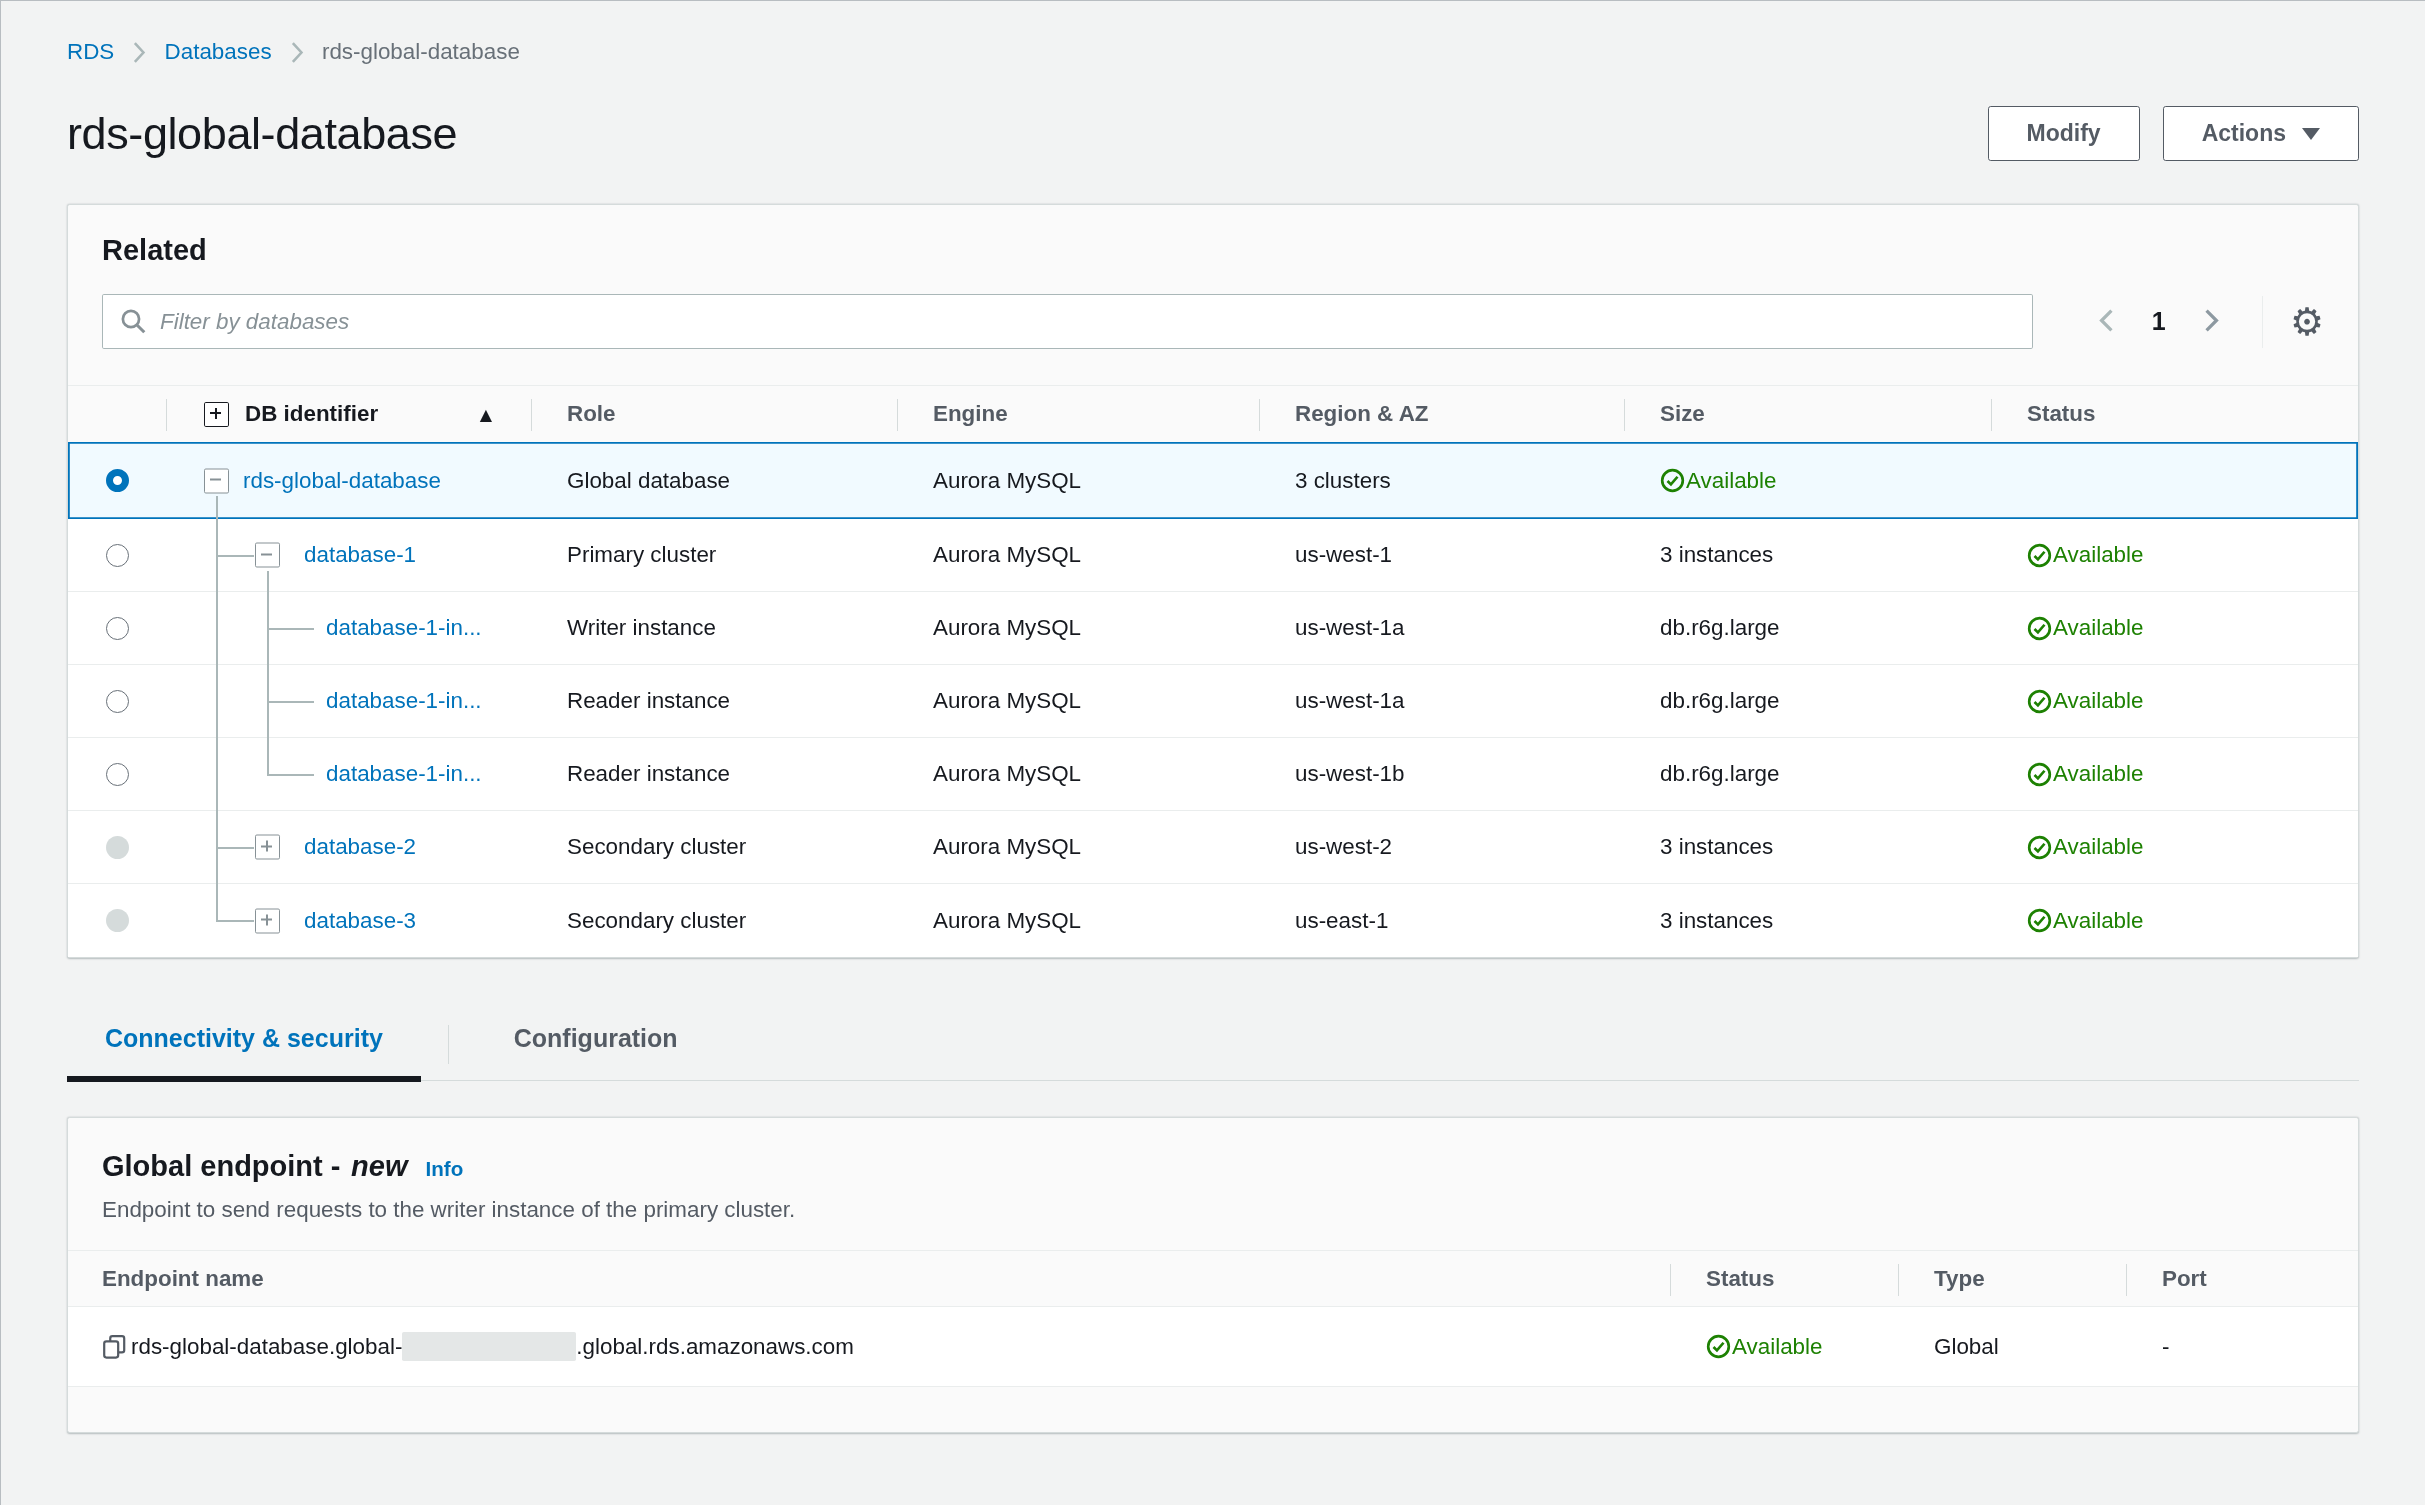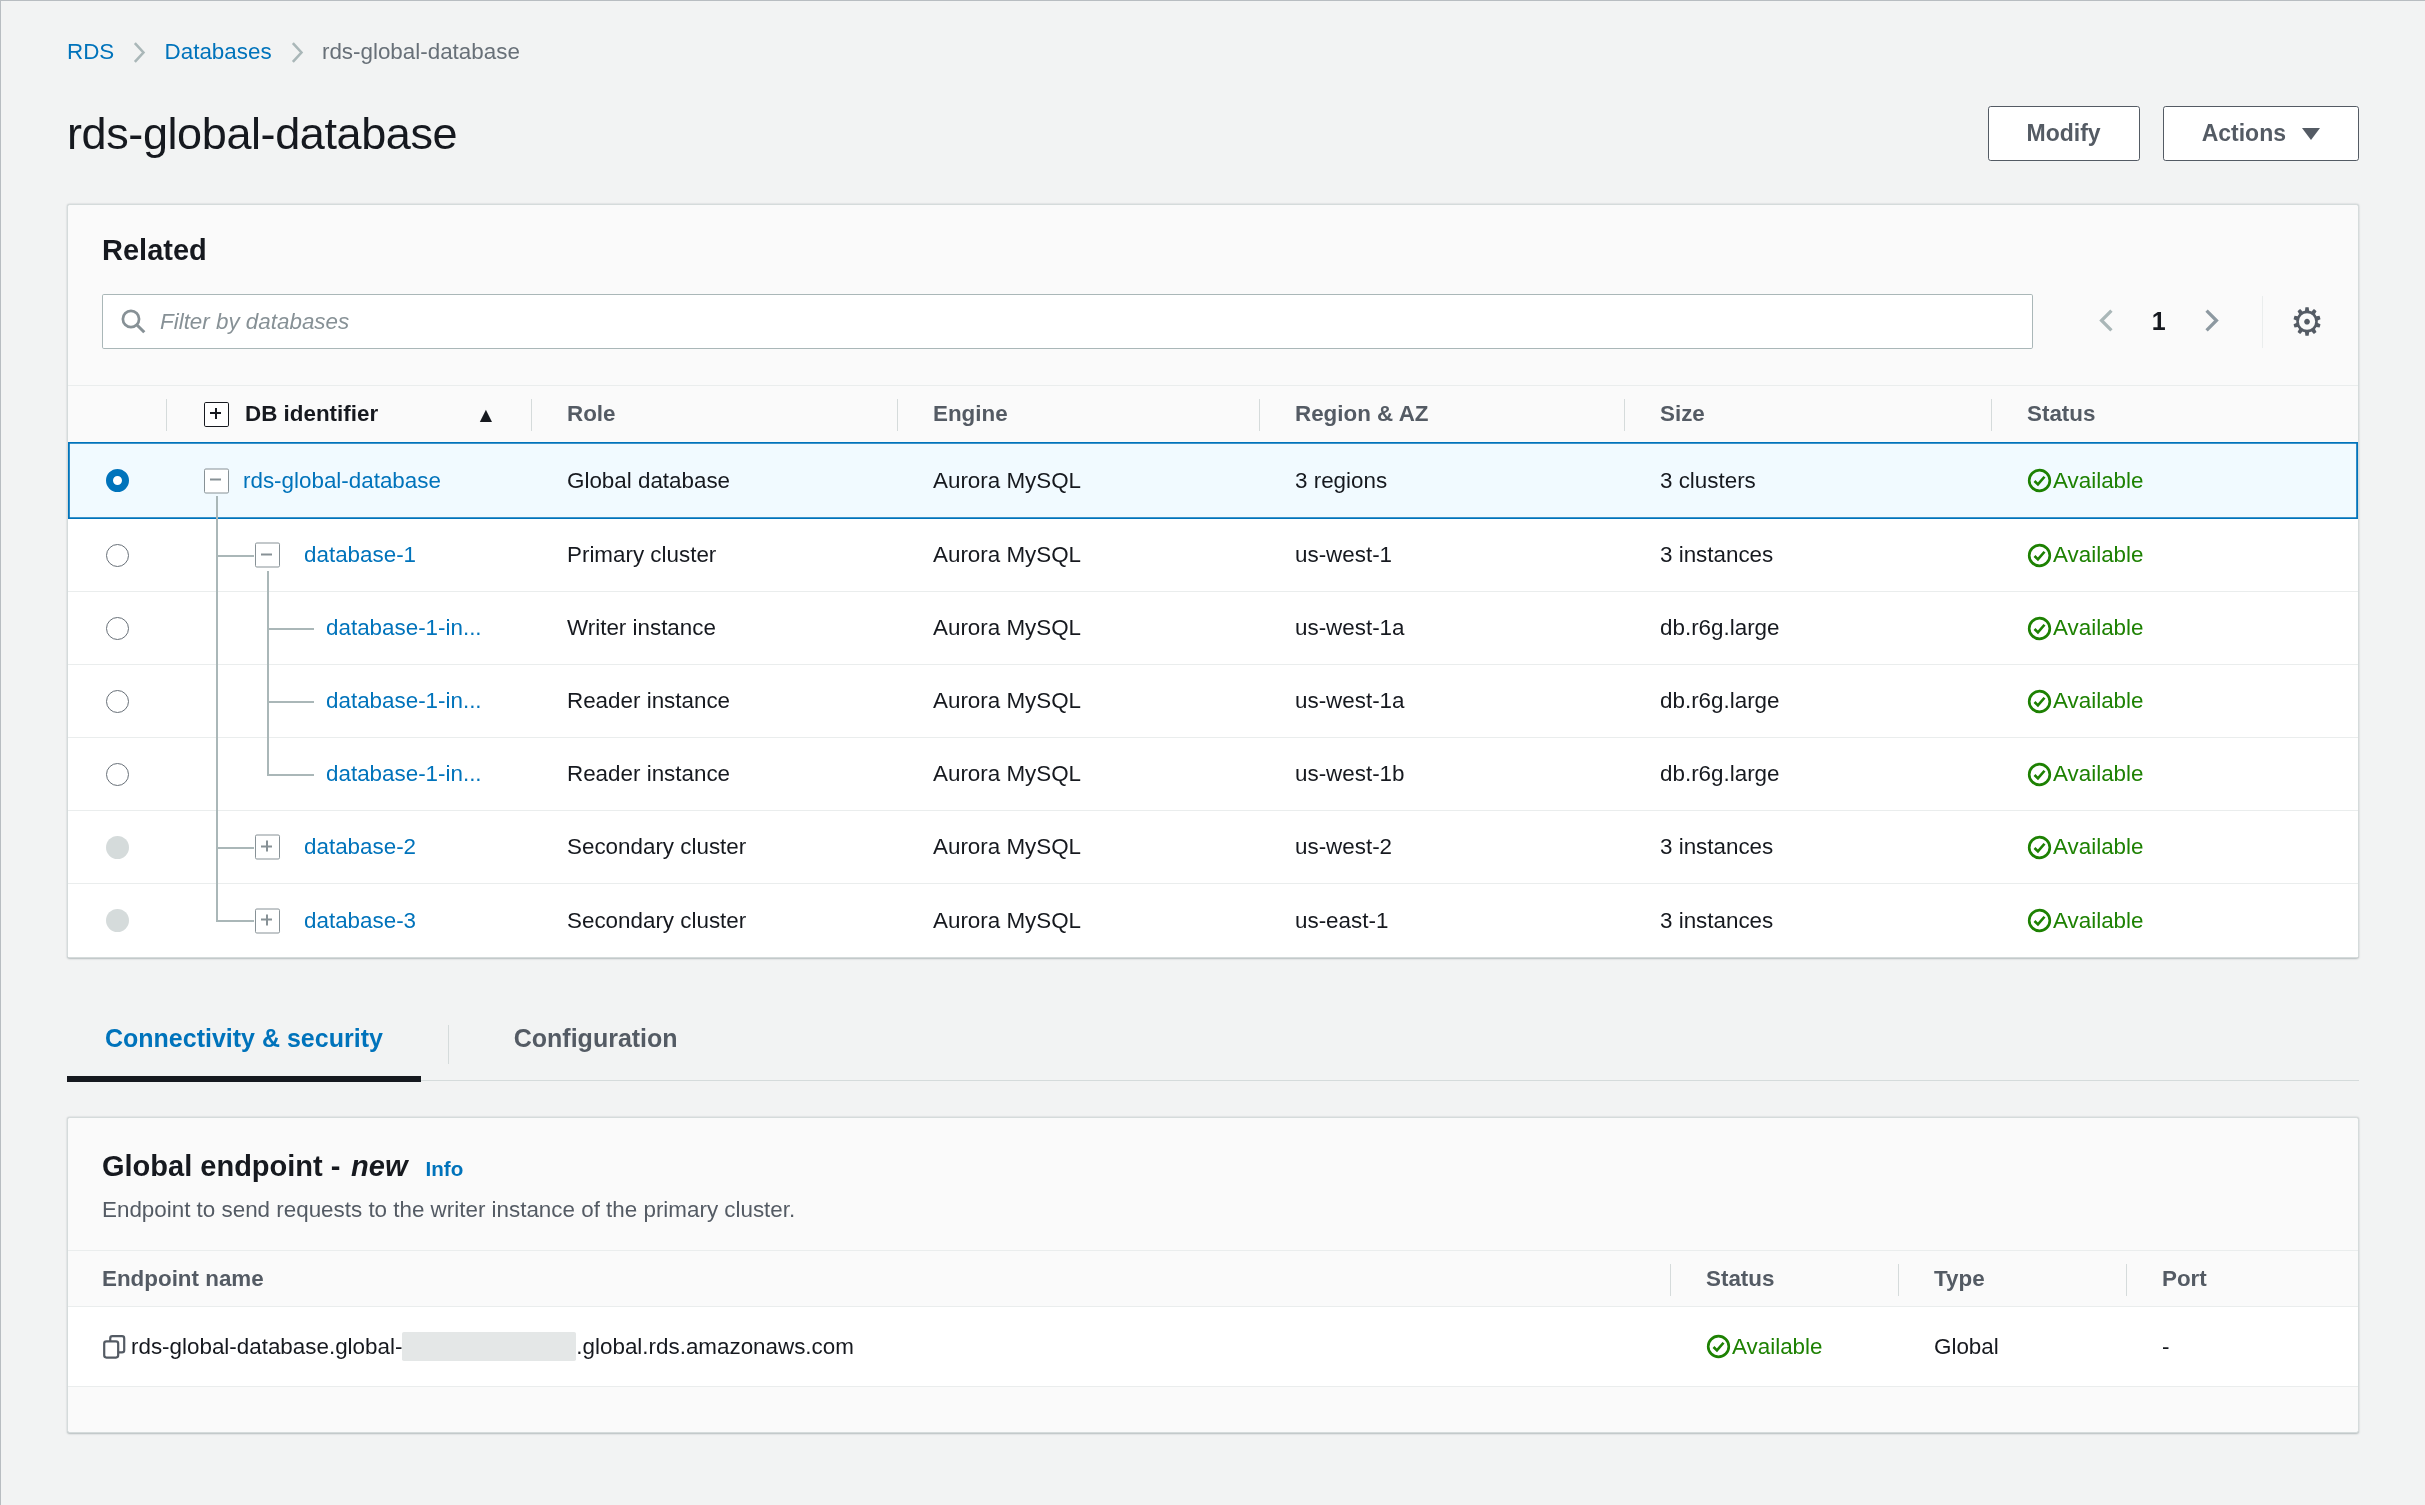--- a/index.html
+++ b/index.html
@@ -226,23 +226,20 @@
      <div class="cell id-cell">
        <span class="conn" style="left:50px;top:54px;width:1.8px;height:23px;"></span>
             <span class="expander lv0 minus"></span>
        <a class="db-link lbl-lv0">rds-global-database</a>
      </div>
      <div class="cell">
             <span>Global database</span>
           </div>
      <div class="cell">
             <span>Aurora MySQL</span>
-          </div>
-     <div class="cell">
-            <span>3 regions</span>
           </div>
      <div class="cell">
             <span>3 clusters</span>
           </div>
      <div class="cell">
        <span class="status-wrap">
               <svg width="25" height="25" viewBox="0 0 16 16">
                 <circle cx="8" cy="8" r="6.6" fill="none" stroke="#1d8102" stroke-width="1.7"></circle>
                 <path d="M4.8 8.3 L7 10.5 L11.2 5.6" fill="none" stroke="#1d8102" stroke-width="1.7"></path>
               </svg>

